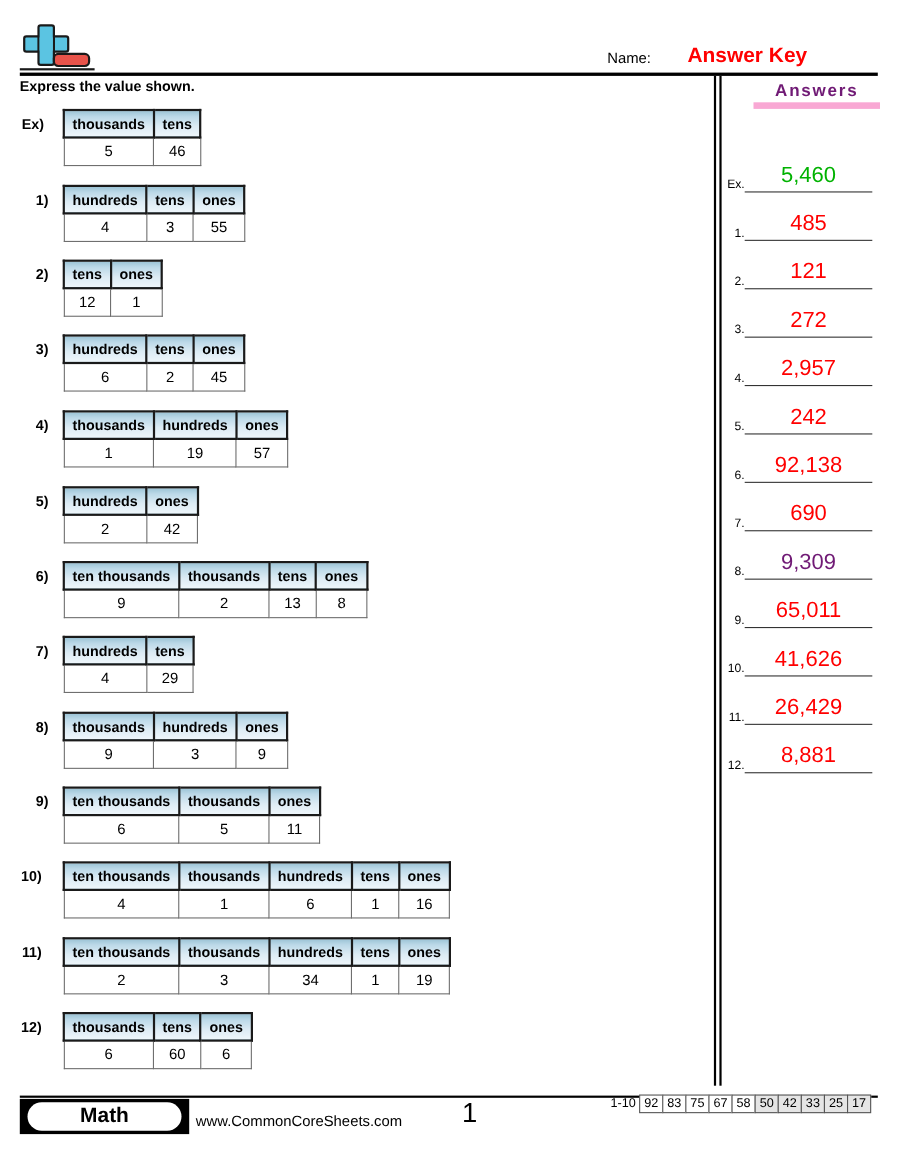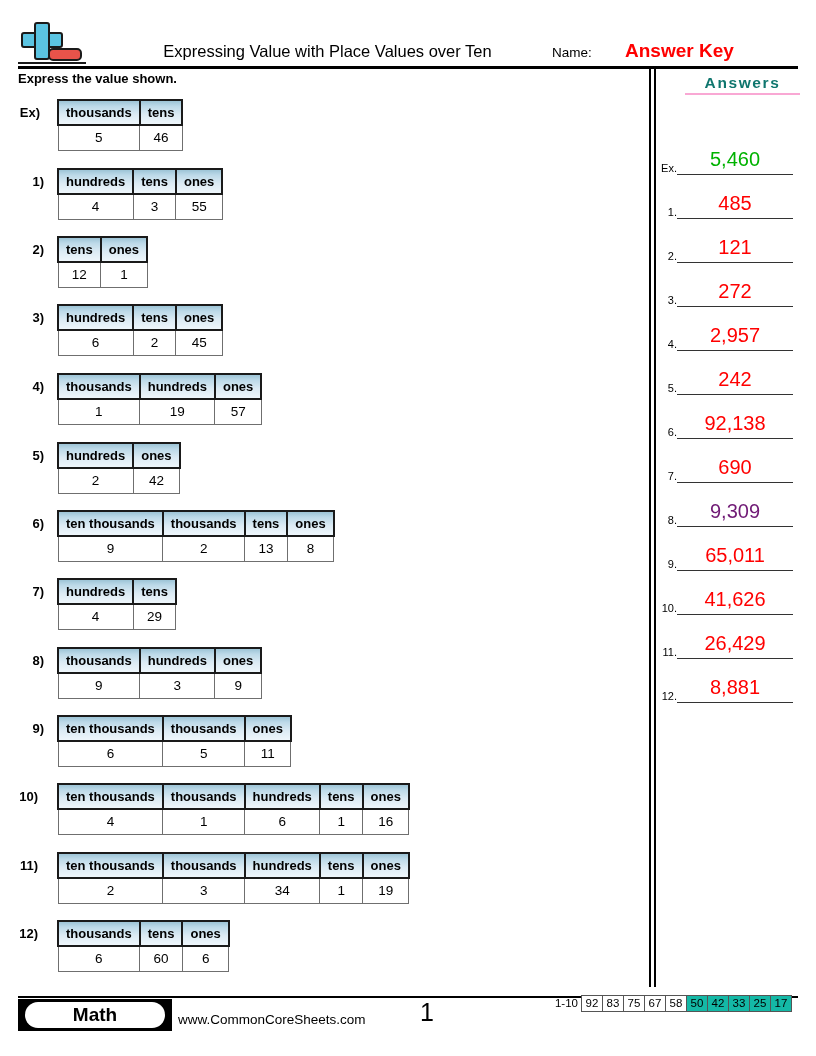--- a/index.html
+++ b/index.html
@@ -172,22 +172,22 @@
     width: 160px;
   }
   #answers-title {
     position: absolute;
     left: 29px; top: 5px;
     width: 115px;
     text-align: center;
     font-size: 15.5px;
     font-weight: bold;
     letter-spacing: 1.6px;
-    color: #0f766e;
-    border-bottom: 2px solid #f9a8d4;
+    color: #701a75;
+    border-bottom: 6px solid #f9a8d4;
     padding-bottom: 1px;
   }
   .ans-row {
     position: absolute;
     left: 0;
     width: 160px;
     height: 44px;
   }
   .ans-label {
     position: absolute;
@@ -278,34 +278,33 @@
     width: 22px;
     border: 1px solid #555;
     margin-left: -1px;
     text-align: center;
     line-height: 15px;
     font-size: 11.5px;
     color: #000;
     background: #ffffff;
     box-sizing: border-box;
   }
-  .score-cell.shaded { background: #14b8a6; }
+  .score-cell.shaded { background: #e5e5e5; }
 </style>
 </head>
 <body>
 
 <div id="header">
   <div id="logo">
     <div class="plus-h"></div>
     <div class="plus-v"></div>
     <div class="plus-fill"></div>
     <div class="red-bar"></div>
     <div class="base-line"></div>
   </div>
-  <div id="title">Expressing Value with Place Values over Ten</div>
   <div id="name-label">Name:</div>
   <div id="name-value">Answer Key</div>
   <div id="header-rule"></div>
 </div>
 
 <div id="instructions">Express the value shown.</div>
 
 <div id="divider">
   <div class="bar b1"></div>
   <div class="bar b2"></div>

